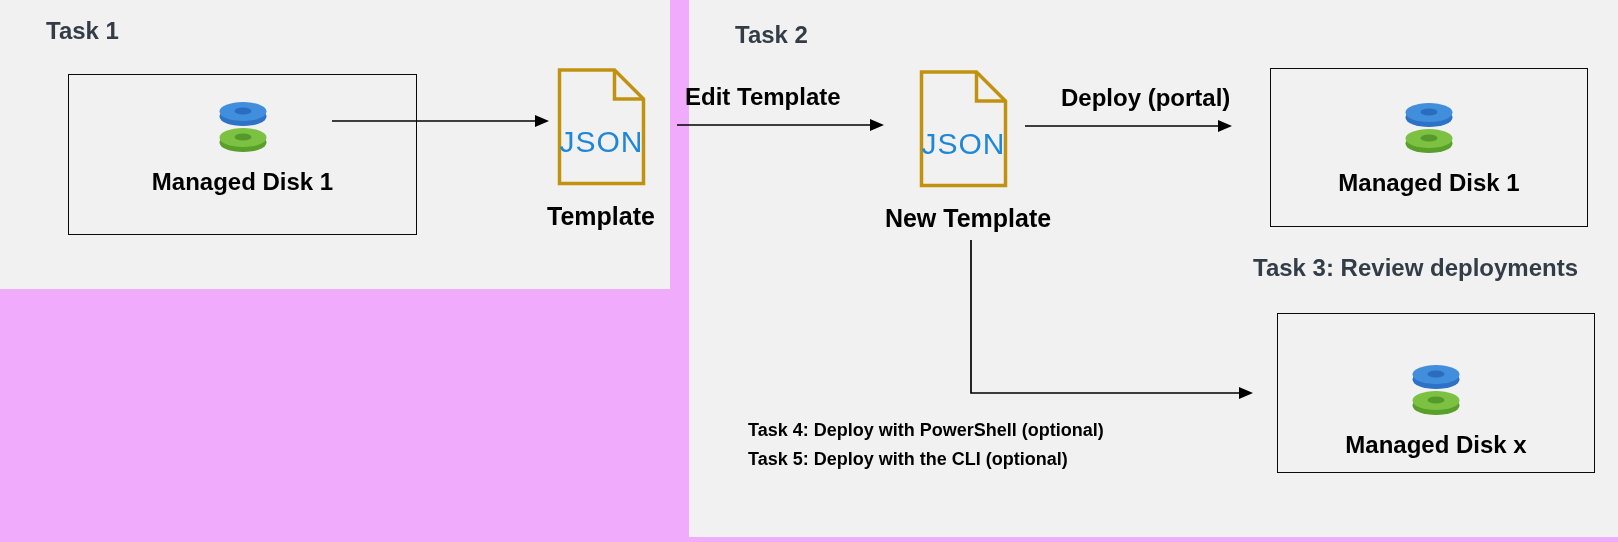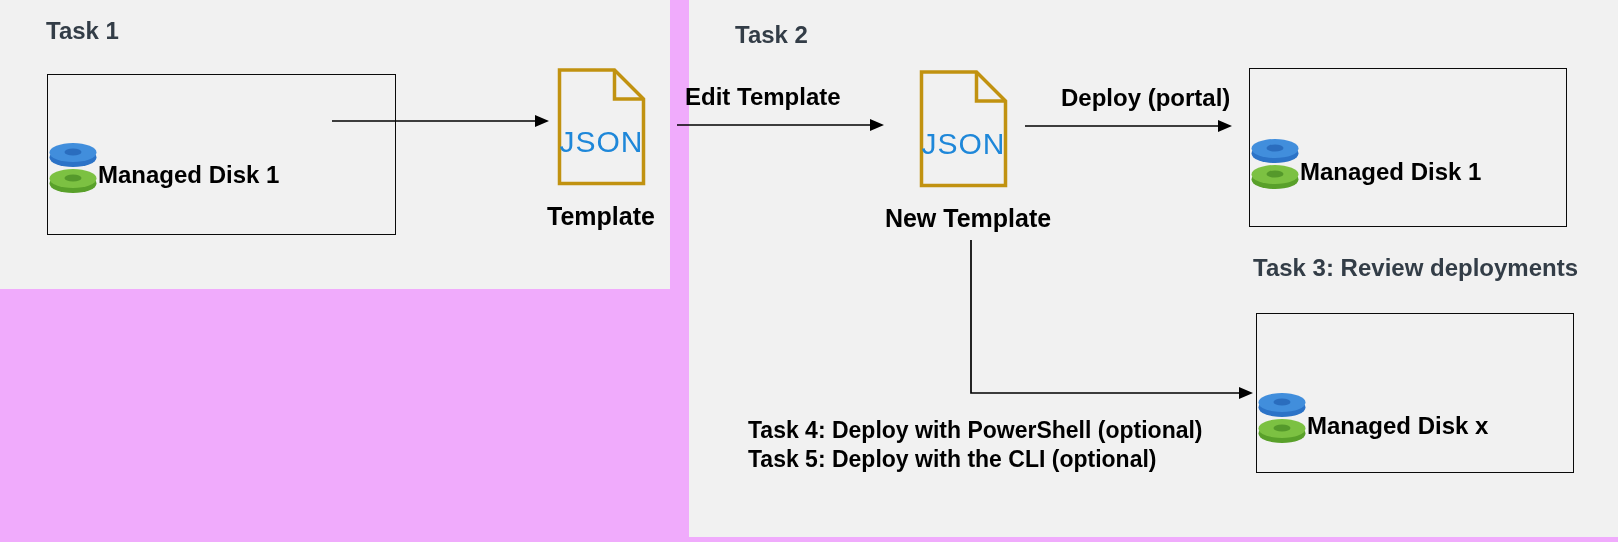--- a/index.html
+++ b/index.html
@@ -12,31 +12,31 @@
   #task1-heading{left:46px;top:17px;}
   #task2-heading{left:735px;top:21px;}
   #task3-heading{left:1253px;top:254px;width:320px;}
   .flow-label{position:absolute;font-weight:700;font-size:24px;color:#000;text-align:left;white-space:nowrap;}
   #edit-template-label{left:685px;top:83px;width:180px;}
   #deploy-portal-label{left:1061px;top:84px;width:180px;}
   .doc-caption{position:absolute;font-weight:700;font-size:25px;color:#000;text-align:center;white-space:nowrap;}
   #template-caption{left:511px;top:202px;width:180px;}
   #new-template-caption{left:878px;top:204px;width:180px;}
   .disk-box{position:absolute;border:1.6px solid #0a0a0a;box-sizing:border-box;
-            display:flex;flex-direction:row;align-items:center;}
+            display:flex;flex-direction:column;align-items:center;margin-left:21px;}
   #box-md1-left{left:47px;top:74px;width:349px;height:161px;padding-top:26px;}
   #box-md1-right{left:1249px;top:68px;width:318px;height:159px;padding-top:33px;}
   #box-mdx{left:1256px;top:313px;width:318px;height:160px;padding-top:50px;}
   .disk-box .label{font-weight:700;font-size:24px;color:#000;margin-top:15px;white-space:nowrap;}
   .doc-icon{position:absolute;}
   #doc-template{left:557px;top:68px;}
   #doc-new{left:919px;top:70px;}
   .doc-icon text{font-family:"Liberation Sans",sans-serif;font-weight:400;letter-spacing:1px;}
   #arrow-overlay{position:absolute;left:0;top:0;width:1618px;height:542px;pointer-events:none;}
-  .task45{position:absolute;left:748px;top:416px;font-weight:700;font-size:23px;
+  .task45{position:absolute;left:748px;top:416px;font-weight:700;font-size:18px;
           color:#000;line-height:29px;white-space:nowrap;}
 </style>
 </head>
 <body>
 
 <div class="canvas">
 
   <div class="panel" id="panel-task1"></div>
   <div class="panel" id="panel-task2"></div>
 

